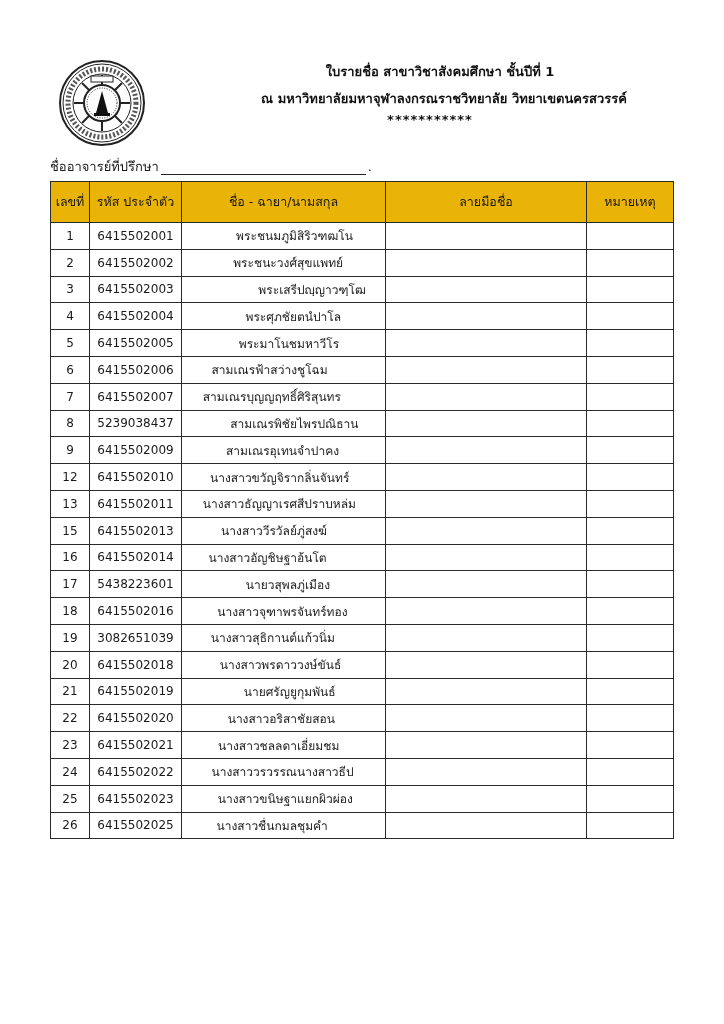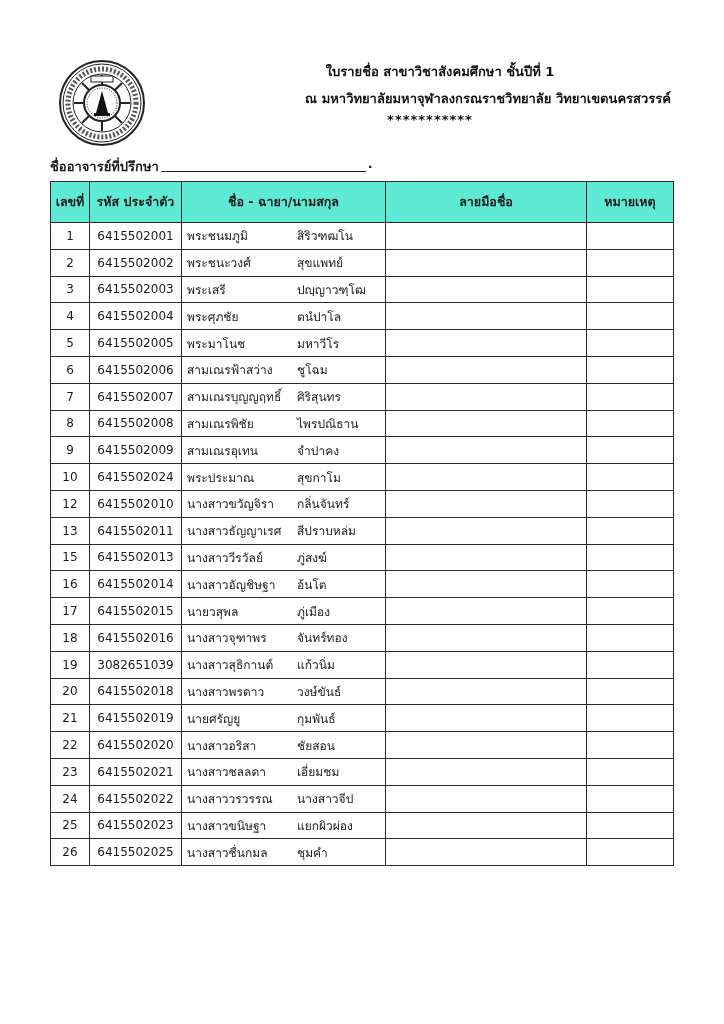--- a/index.html
+++ b/index.html
@@ -1,32 +1,32 @@
 <!DOCTYPE html>
 <html><head>
 <meta charset="utf-8">
 <style>
   html, body { margin:0; padding:0; background:#ffffff; }
   body { width:724px; height:1024px; position:relative; overflow:hidden;
          font-family:"DejaVu Sans", "Liberation Sans", sans-serif; color:#1a1a1a; }
   .logo { position:absolute; left:58px; top:59px; width:88px; height:88px; }
   .title { position:absolute; left:200px; width:500px; text-align:center; font-weight:bold; font-size:13px; color:#111; }
   .t1 { top:61px; left:290px; width:300px; }
-  .t2 { top:88px; left:241px; width:430px;text-align:right; }
+  .t2 { top:88px; left:229px; width:430px; }
   .t3 { top:112px; left:330px; width:200px; letter-spacing:1px; }
-  .advisor { position:absolute; left:50px; top:156px; font-weight:bold; font-size:13px; display:flex; align-items:flex-start; }
+  .advisor { position:absolute; left:50px; top:156px; font-weight:normal; font-size:13px; display:flex; align-items:center; }
   .advisor .line { display:inline-block; width:205px; border-bottom:1.5px solid #222; height:15px; margin-left:2px; }
   .advisor .dot { margin-left:2px; }
   table { position:absolute; left:50px; top:181px; border-collapse:collapse; table-layout:fixed; width:623px; }
   th, td { border:1.5px solid #2a2a2a; padding:0; font-size:12px; white-space:nowrap; overflow:hidden; }
-  th { background:#5eead4; height:40px; font-weight:bold; text-align:center; font-size:12.5px; }
+  th { background:#eab308; height:40px; font-weight:normal; text-align:center; font-size:12.5px; }
   td { height:25.8px; background:#fff; }
   td.no, td.sid { text-align:center; }
   td.name { padding-left:5px; }
-  .nm { display:flex; }
+  .nm { display:flex;text-align:right; }
   .nm .first { width:110px; display:inline-block; }
 </style>
 </head>
 <body>
 
 <div class="logo">
   <svg width="88" height="88" viewBox="0 0 88 88">
     <circle cx="44" cy="44" r="42" fill="none" stroke="#222" stroke-width="2"></circle>
     <circle cx="44" cy="44" r="39" fill="none" stroke="#222" stroke-width="1"></circle>
     <circle cx="44" cy="44" r="34" fill="none" stroke="#555" stroke-width="5" stroke-dasharray="2 2"></circle>
@@ -152,21 +152,21 @@
           <span class="nm">
             <span class="first">สามเณรบุญญฤทธิ์</span>
             <span class="last">ศิริสุนทร</span>
           </span>
         </td>
         <td></td>
         <td></td>
       </tr>
       <tr>
         <td class="no">8</td>
-        <td class="sid">6415502008</td>
+        <td class="sid">5239038437</td>
         <td class="name">
           <span class="nm">
             <span class="first">สามเณรพิชัย</span>
             <span class="last">ไพรปณิธาน</span>
           </span>
         </td>
         <td></td>
         <td></td>
       </tr>
       <tr>
@@ -175,32 +175,20 @@
         <td class="name">
           <span class="nm">
             <span class="first">สามเณรอุเทน</span>
             <span class="last">จำปาคง</span>
           </span>
         </td>
         <td></td>
         <td></td>
       </tr>
       <tr>
-        <td class="no">10</td>
-        <td class="sid">6415502024</td>
-        <td class="name">
-          <span class="nm">
-            <span class="first">พระประมาณ</span>
-            <span class="last">สุขกาโม</span>
-          </span>
-        </td>
-        <td></td>
-        <td></td>
-      </tr>
-      <tr>
         <td class="no">12</td>
         <td class="sid">6415502010</td>
         <td class="name">
           <span class="nm">
             <span class="first">นางสาวขวัญจิรา</span>
             <span class="last">กลิ่นจันทร์</span>
           </span>
         </td>
         <td></td>
         <td></td>
@@ -236,21 +224,21 @@
           <span class="nm">
             <span class="first">นางสาวอัญชิษฐา</span>
             <span class="last">อ้นโต</span>
           </span>
         </td>
         <td></td>
         <td></td>
       </tr>
       <tr>
         <td class="no">17</td>
-        <td class="sid">6415502015</td>
+        <td class="sid">5438223601</td>
         <td class="name">
           <span class="nm">
             <span class="first">นายวสุพล</span>
             <span class="last">ภู่เมือง</span>
           </span>
         </td>
         <td></td>
         <td></td>
       </tr>
       <tr>
@@ -324,21 +312,21 @@
         </td>
         <td></td>
         <td></td>
       </tr>
       <tr>
         <td class="no">24</td>
         <td class="sid">6415502022</td>
         <td class="name">
           <span class="nm">
             <span class="first">นางสาววรวรรณ</span>
-            <span class="last">นางสาวจีป</span>
+            <span class="last">นางสาวธีป</span>
           </span>
         </td>
         <td></td>
         <td></td>
       </tr>
       <tr>
         <td class="no">25</td>
         <td class="sid">6415502023</td>
         <td class="name">
           <span class="nm">

